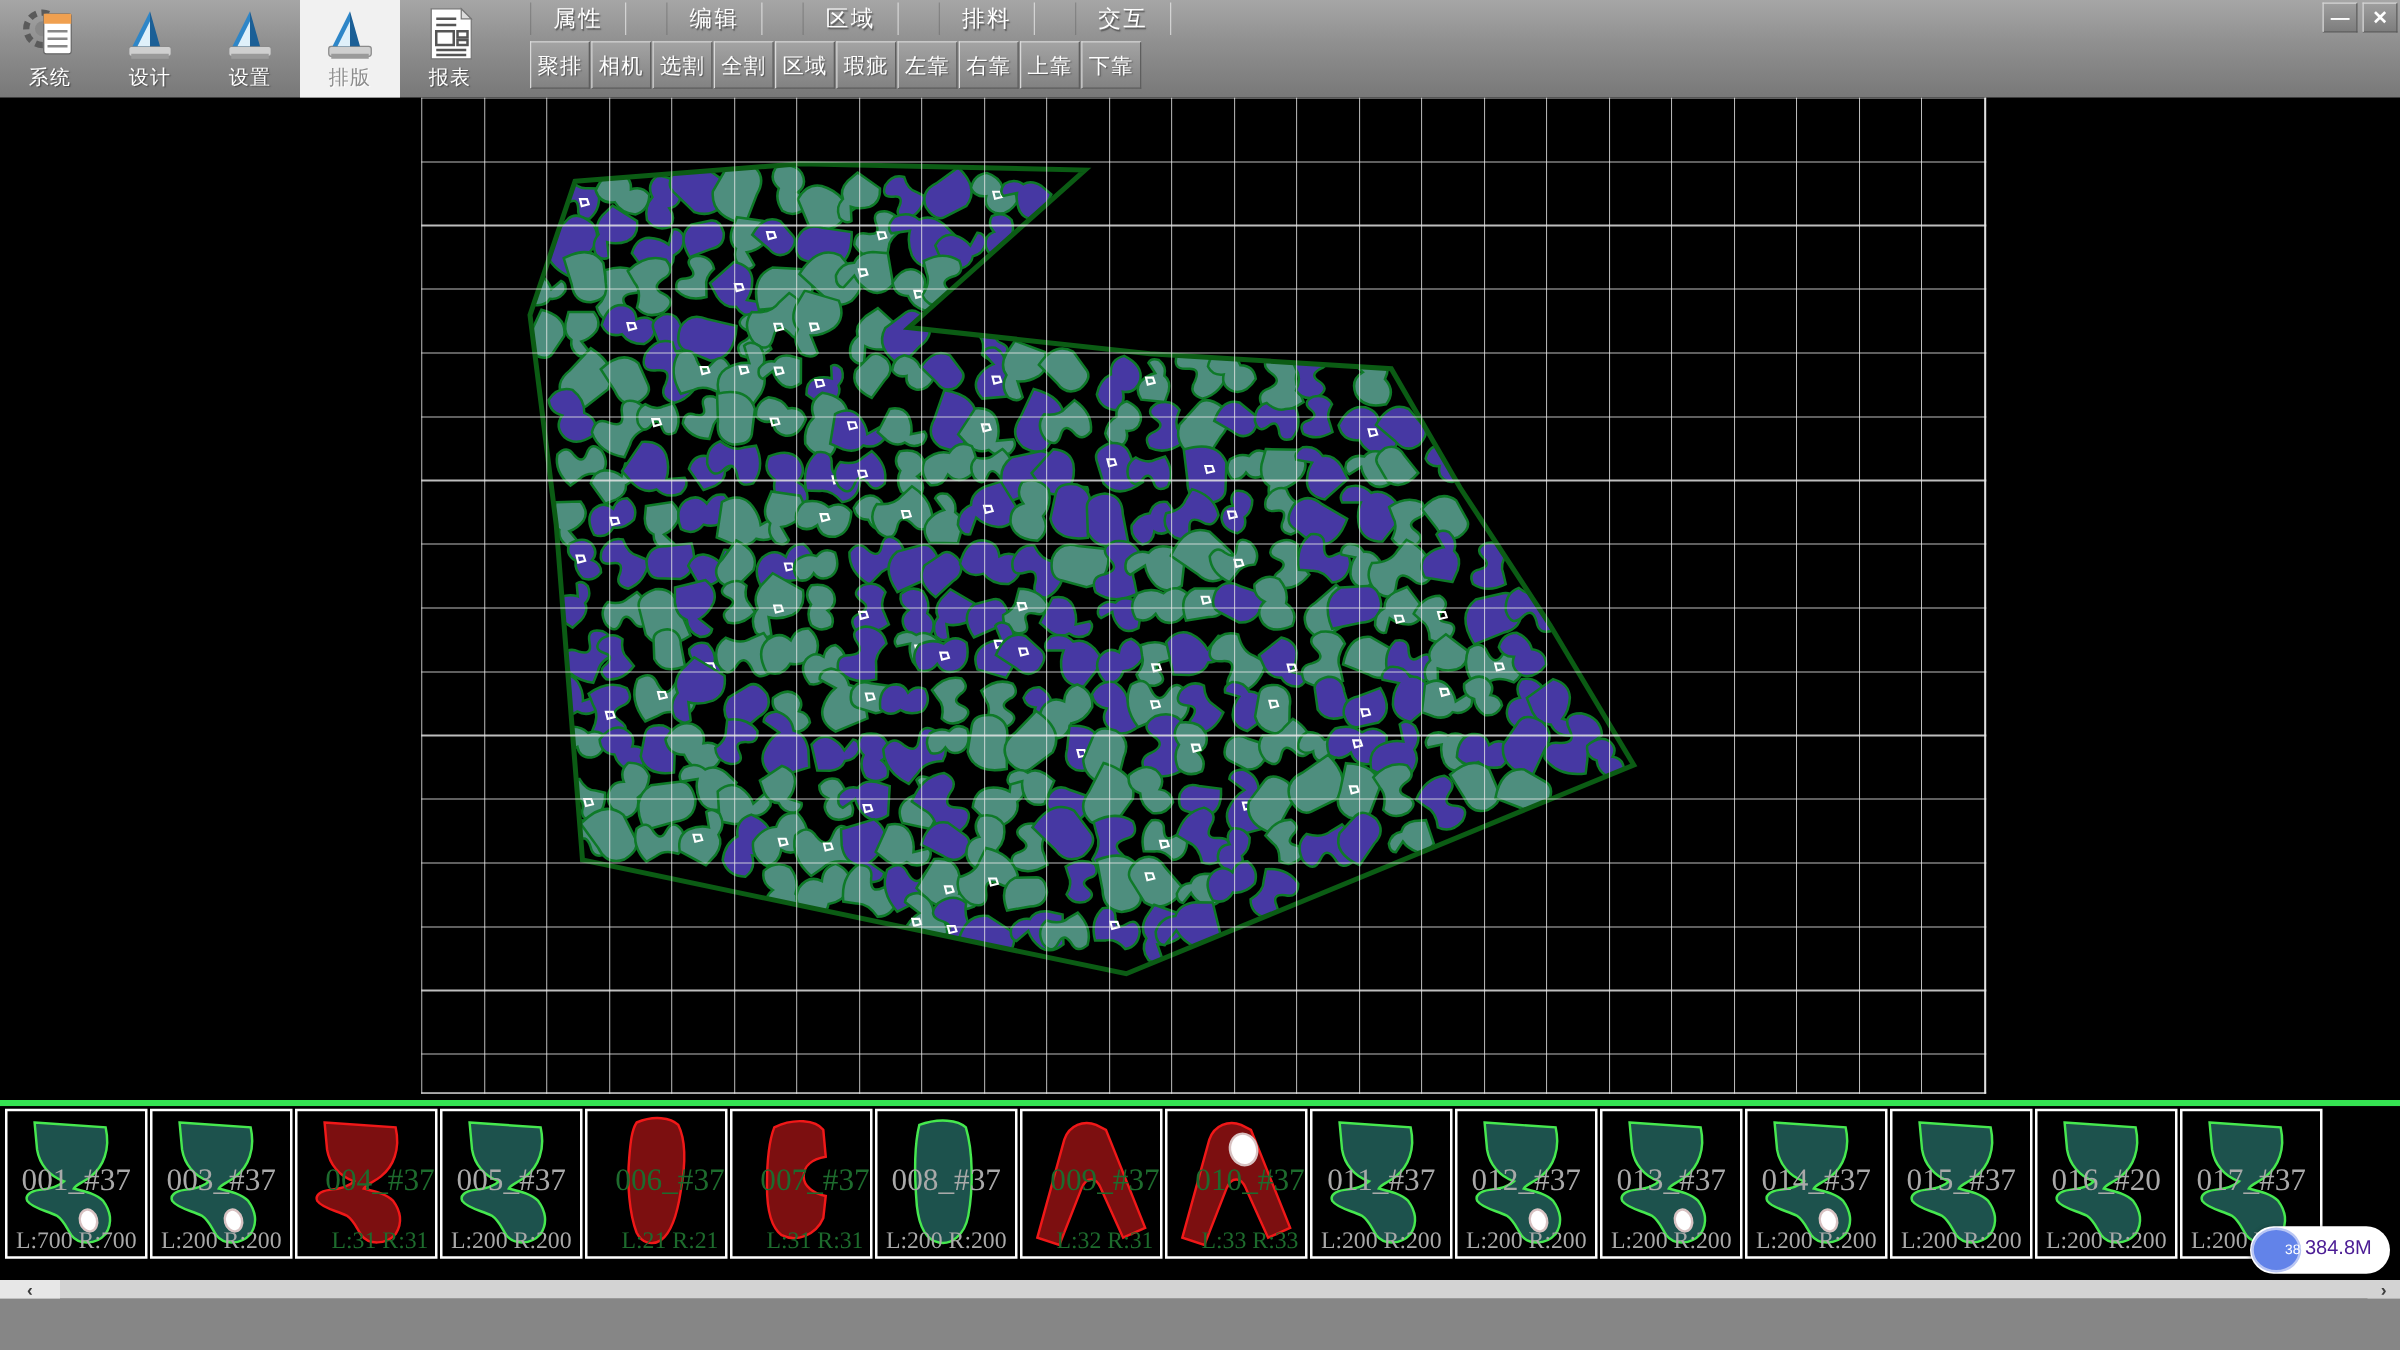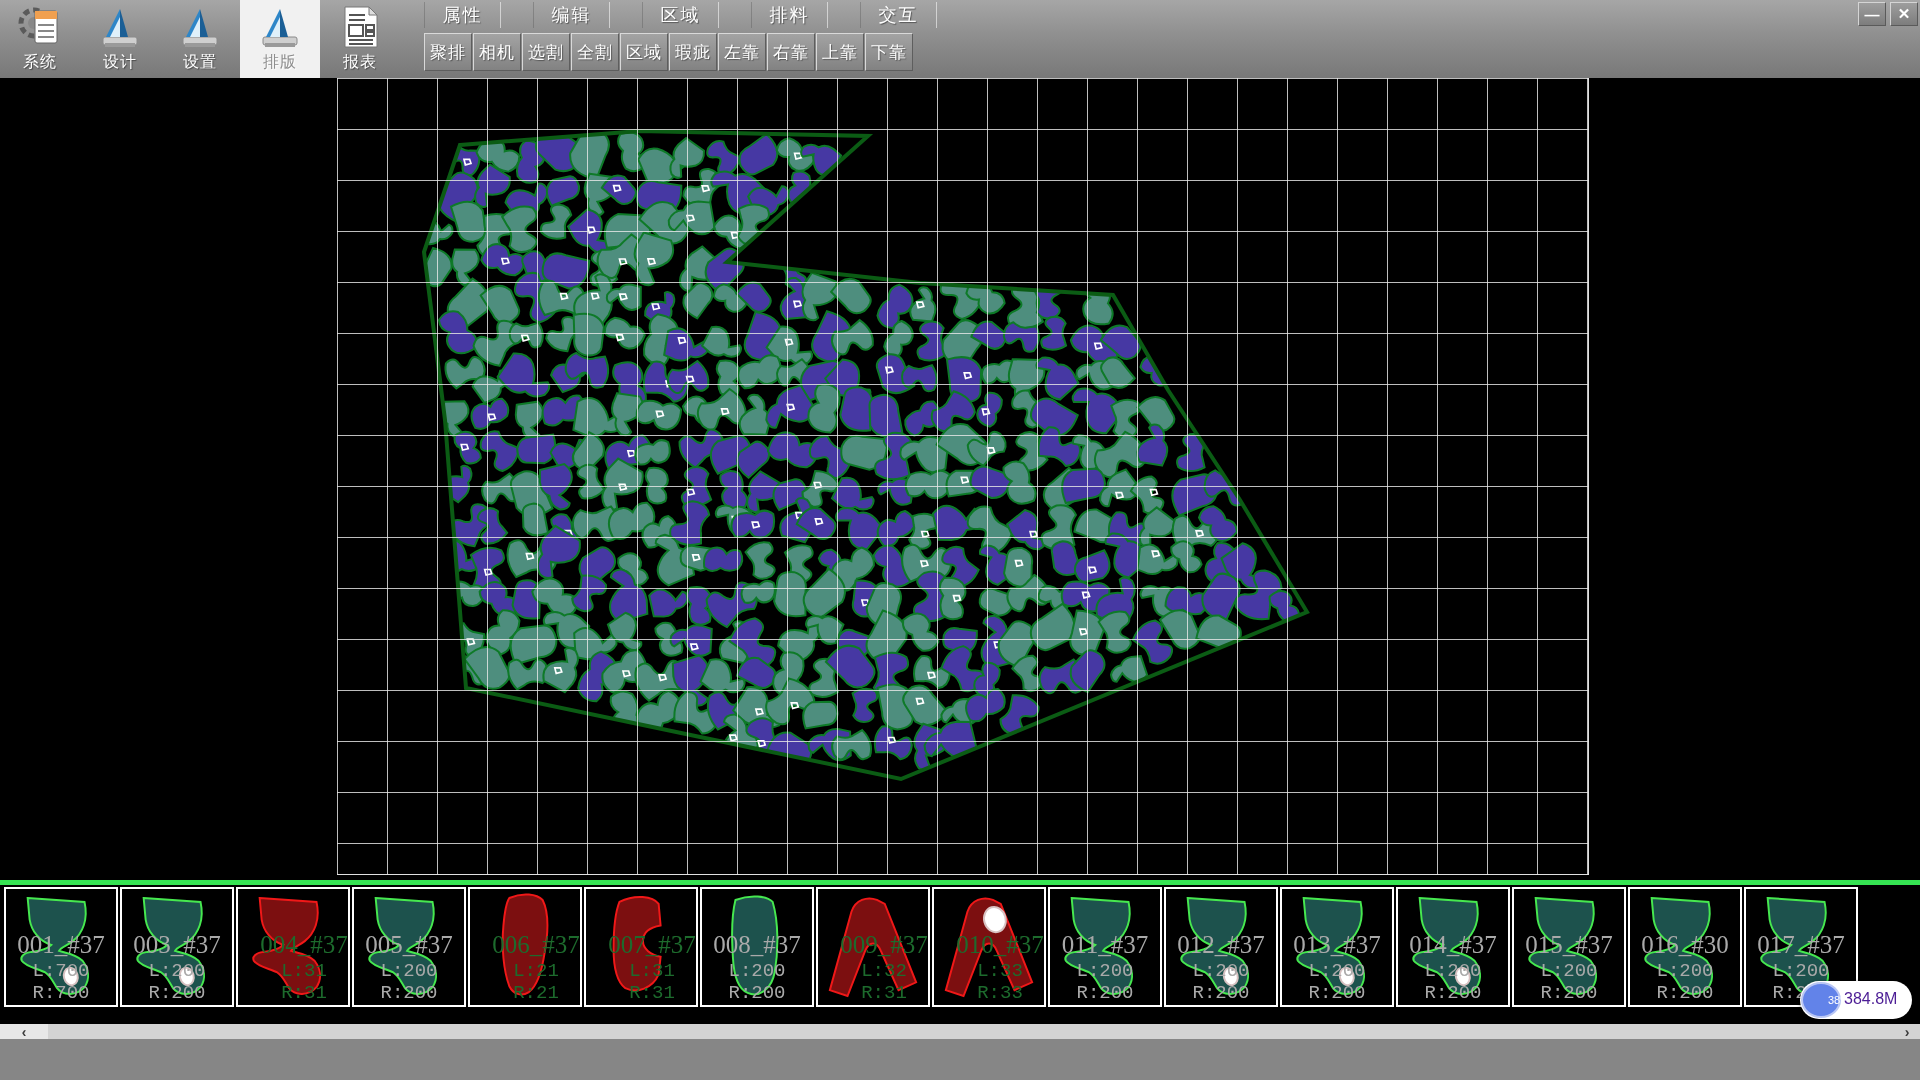--- a/index.html
+++ b/index.html
@@ -67,21 +67,21 @@
     width:114px; height:120px; border:2px solid #fff; margin-right:2px; position:relative;
     background:#000; flex:none; cursor:pointer;
   }
   .cell svg{ position:absolute; left:6px; top:2px; }
   .cell .pname{
     position:absolute; left:0; top:42px; width:100%; text-align:center;
     font-family:"Liberation Serif", serif; font-size:25px; letter-spacing:0px; z-index:2;
   }
   .cell .pl{
     position:absolute; left:0; bottom:1px; width:100%; text-align:center;
-    font-family:Liberation Mono, monospace; font-size:19px; z-index:2;
+    font-family:Liberation Serif, serif; font-size:19px; z-index:2;
   }
   .cell.teal .pname, .cell.teal .pl{ color:#a9a9a9; }
   .cell.red  .pname, .cell.red  .pl{ color:#1d6b2d;padding-left:22px; }
 
   
   .hscroll{ position:absolute; left:0; top:1024px; width:1920px; height:15px; background:#d3d3d3; z-index:11; }
   .hs-btn{ position:absolute; top:0; width:48px; height:15px; background:#e7e7e7; color:#3c3c3c;
     font-size:14px; font-weight:bold; display:flex; align-items:center; justify-content:center; cursor:pointer; }
   .hs-left{ left:0; }
   .hs-right{ right:0; width:26px; background:#d3d3d3; }
@@ -698,21 +698,21 @@
         <svg width="98" height="112" viewBox="0 0 100 112">
           <path d="M16,6 L74,10 C78,28 72,42 62,50 C56,55 50,56 48,60 C56,62 66,64 72,70 C78,78 80,88 74,97 C66,106 52,106 46,98 C42,92 40,86 34,82 C26,78 14,76 10,70 C8,66 12,62 20,61 C30,60 36,58 40,54 C28,50 20,40 18,28 Z" fill="#1d524d" stroke="#46e84f" stroke-width="2"></path>
         </svg>
         <div class="pname">015_#37</div>
         <div class="pl">L:200 R:200</div>
       </div>
       <div class="cell teal">
         <svg width="98" height="112" viewBox="0 0 100 112">
           <path d="M16,6 L74,10 C78,28 72,42 62,50 C56,55 50,56 48,60 C56,62 66,64 72,70 C78,78 80,88 74,97 C66,106 52,106 46,98 C42,92 40,86 34,82 C26,78 14,76 10,70 C8,66 12,62 20,61 C30,60 36,58 40,54 C28,50 20,40 18,28 Z" fill="#1d524d" stroke="#46e84f" stroke-width="2"></path>
         </svg>
-        <div class="pname">016_#30</div>
+        <div class="pname">016_#20</div>
         <div class="pl">L:200 R:200</div>
       </div>
       <div class="cell teal">
         <svg width="98" height="112" viewBox="0 0 100 112">
           <path d="M16,6 L74,10 C78,28 72,42 62,50 C56,55 50,56 48,60 C56,62 66,64 72,70 C78,78 80,88 74,97 C66,106 52,106 46,98 C42,92 40,86 34,82 C26,78 14,76 10,70 C8,66 12,62 20,61 C30,60 36,58 40,54 C28,50 20,40 18,28 Z" fill="#1d524d" stroke="#46e84f" stroke-width="2"></path>
         </svg>
         <div class="pname">017_#37</div>
         <div class="pl">L:200 R:200</div>
       </div>
     </div>

